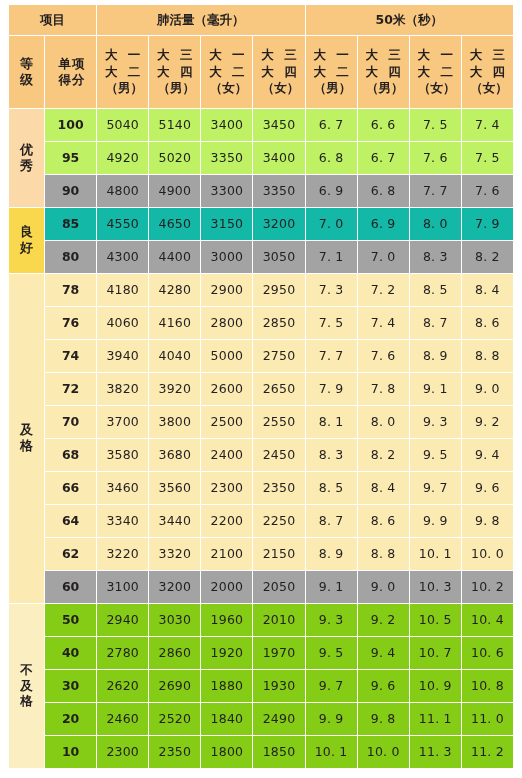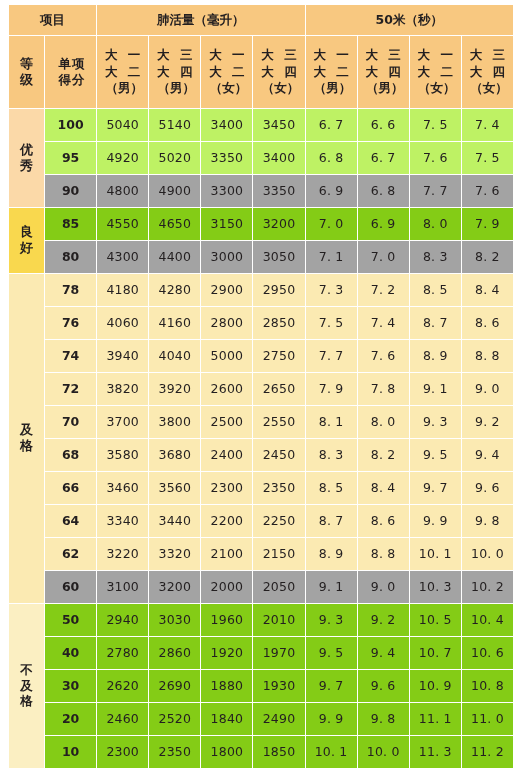--- a/index.html
+++ b/index.html
@@ -68,21 +68,21 @@
   
   .score {
     font-weight: bold;
     font-size: 13.5px;
     color: #111111;
   }
 
   
   .bg-peach    { background: #bef264; }
   .bg-pink     { background: #a3a3a3; }
-  .bg-gold     { background: #84cc16; }
+  .bg-gold     { background: #14b8a6; }
   .bg-cream    { background: #fbeab2; }
   .bg-lemon    { background: #84cc16; }
   .bg-labelex  { background: #fbd9a8; }
   .bg-labelgd  { background: #f9d84e; }
   .bg-labelps  { background: #fbeab2; }
   .bg-labelfl  { background: #fbefc2; }
 
   .num { font-size: 12.5px; letter-spacing: 0.2px; }
 </style>
 </head>

